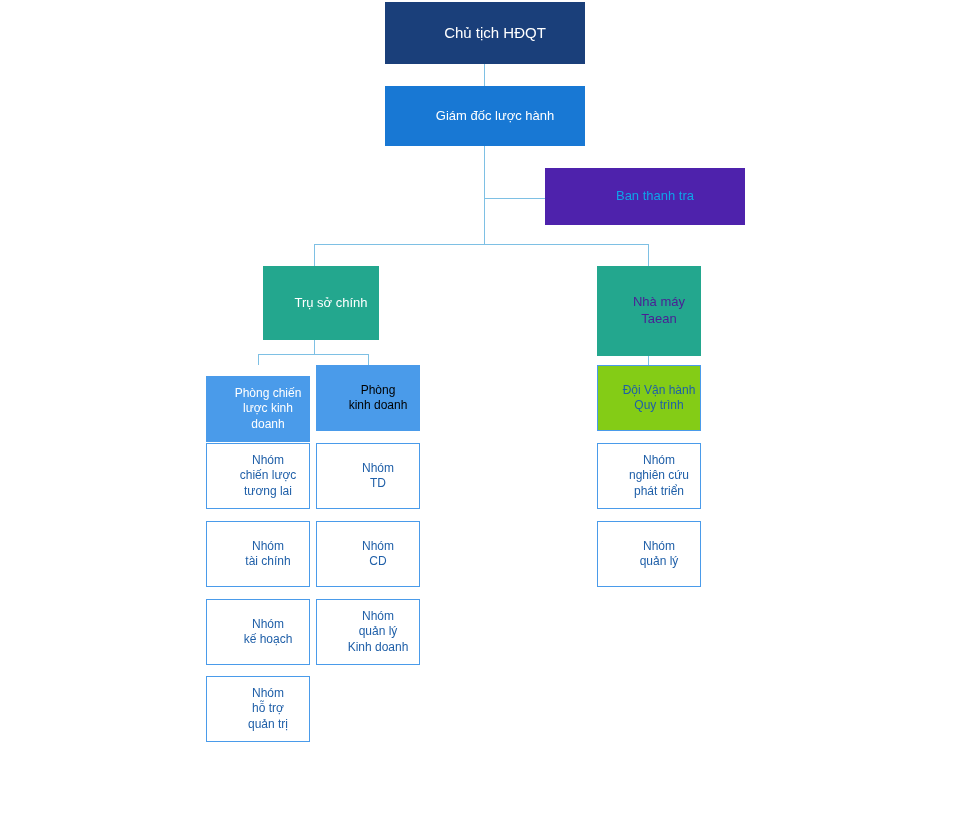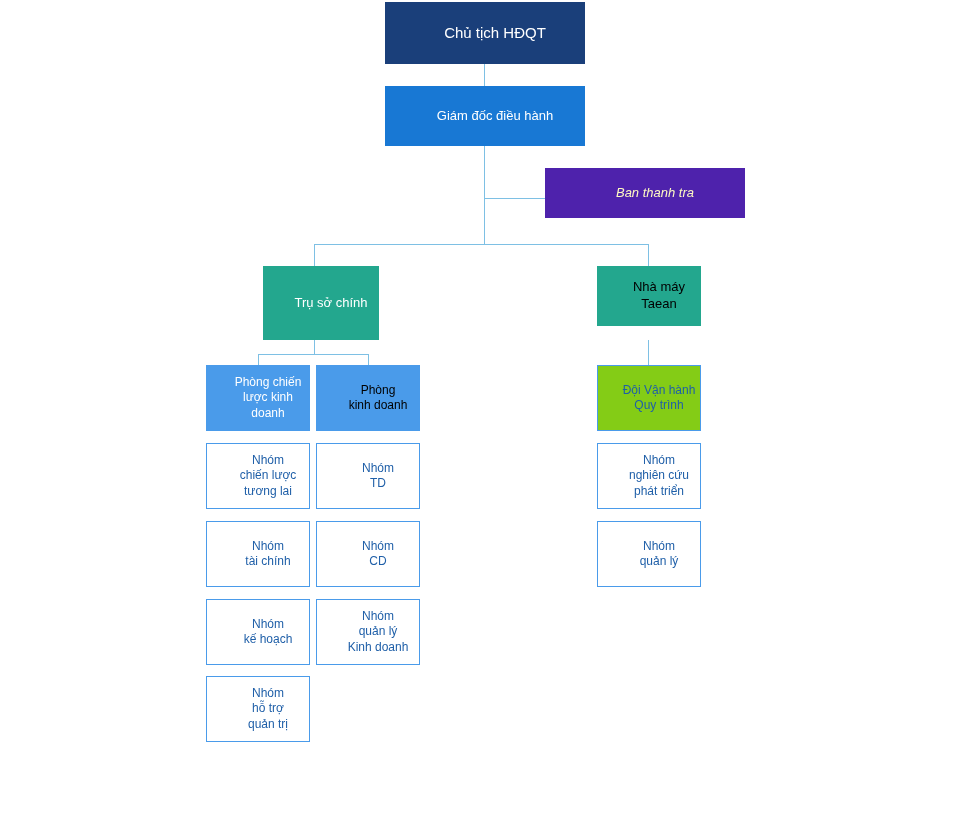--- a/index.html
+++ b/index.html
@@ -54,33 +54,33 @@
     <div class="connector v-line" style="left: 648px; top: 244px; height: 22px; background: rgb(126, 192, 228);"></div>
     <div class="connector v-line" style="left: 314px; top: 340px; height: 14px; background: rgb(126, 192, 228);"></div>
     <div class="connector h-line" style="left: 258px; top: 354px; width: 111px; background: rgb(126, 192, 228);"></div>
     <div class="connector v-line" style="left: 258px; top: 354px; height: 11px; background: rgb(126, 192, 228);"></div>
     <div class="connector v-line" style="left: 368px; top: 354px; height: 11px; background: rgb(126, 192, 228);"></div>
     <div class="connector v-line" style="left: 648px; top: 340px; height: 25px; background: rgb(126, 192, 228);"></div>
     <div class="node" style="left: 385px; top: 2px; width: 200px; height: 62px; font-size: 15px; background: rgb(26, 63, 122); color: rgb(255, 255, 255);">
       <span>Chủ tịch HĐQT</span>
     </div>
     <div class="node" style="left: 385px; top: 86px; width: 200px; height: 60px; font-size: 13px; background: rgb(24, 120, 212); color: rgb(255, 255, 255);">
-      <span>Giám đốc điều hành</span>
+      <span>Giám đốc lược hành</span>
     </div>
-    <div class="node" style="left: 545px; top: 168px; width: 200px; height: 50px; font-size: 13px; background: rgb(78, 34, 172); color: #fef9c3; font-style: italic;">
+    <div class="node" style="left: 545px; top: 168px; width: 200px; height: 57px; font-size: 13px; background: rgb(78, 34, 172); color: #0ea5e9;">
       <span>Ban thanh tra</span>
     </div>
     <div class="node" style="left: 263px; top: 266px; width: 116px; height: 74px; font-size: 13px; background: rgb(35, 167, 142); color: rgb(255, 255, 255);">
       <span>Trụ sở chính</span>
     </div>
-    <div class="node" style="left: 597px; top: 266px; width: 104px; height: 60px; font-size: 13px; background: rgb(35, 167, 142); color: #000000;">
+    <div class="node" style="left: 597px; top: 266px; width: 104px; height: 90px; font-size: 13px; background: rgb(35, 167, 142); color: #4c1d95;">
       <span>Nhà máy
 Taean</span>
     </div>
-    <div class="node" style="left: 206px; top: 365px; width: 104px; height: 66px; font-size: 12px; background: rgb(74, 155, 234); color: rgb(255, 255, 255);">
+    <div class="node" style="left: 206px; top: 376px; width: 104px; height: 66px; font-size: 12px; background: rgb(74, 155, 234); color: rgb(255, 255, 255);">
       <span>Phòng chiến
 lược kinh
 doanh</span>
     </div>
     <div class="node" style="left: 316px; top: 365px; width: 104px; height: 66px; font-size: 12px; background: rgb(74, 155, 234); color: #000000;">
       <span>Phòng
 kinh doanh</span>
     </div>
     <div class="node" style="left: 597px; top: 365px; width: 104px; height: 66px; font-size: 12px; background: #84cc16; color: rgb(31, 95, 168); border: 1px solid rgb(74, 155, 234);">
       <span>Đội Vận hành

